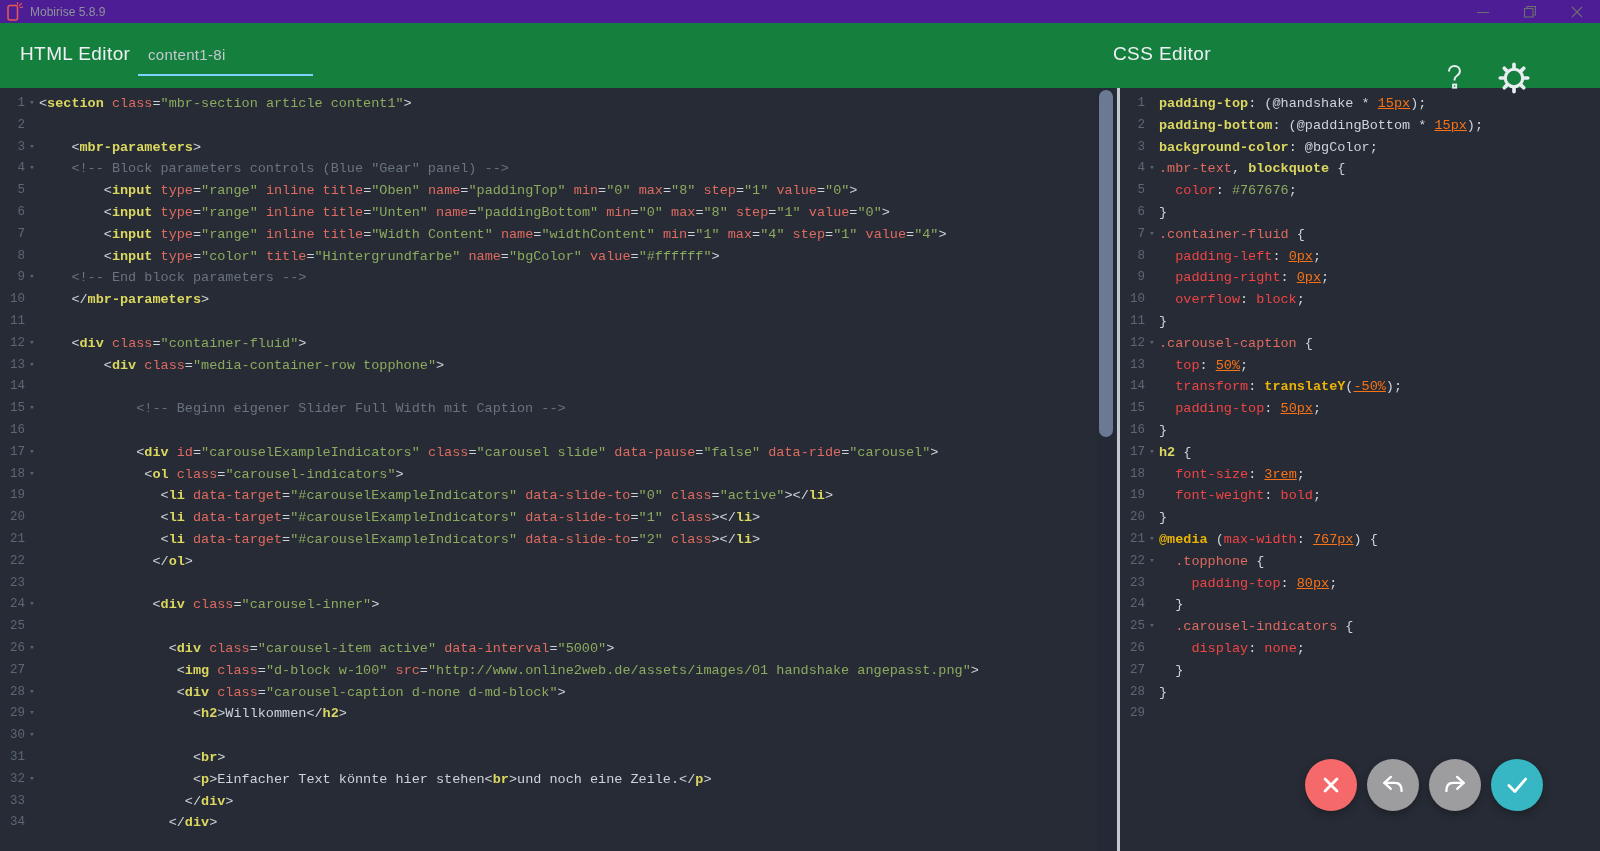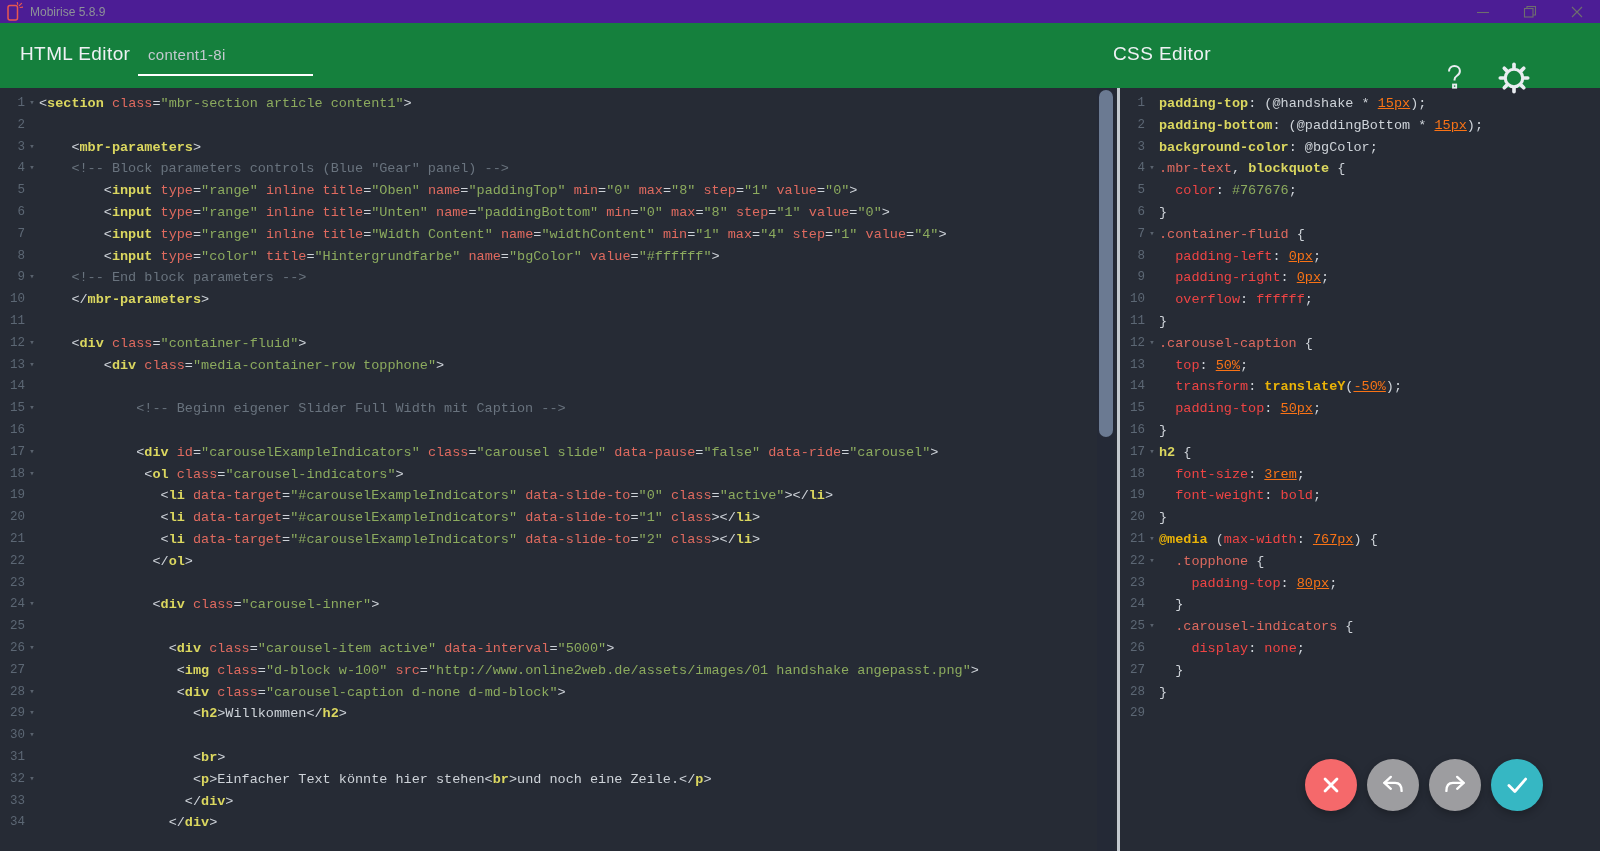--- a/index.html
+++ b/index.html
@@ -13,21 +13,21 @@
   .app-icon{margin-left:7px;display:flex;align-items:center;}
   .title-text{margin-left:7px;font-size:12px;color:#8d9298;}
   .win-controls{margin-left:auto;display:flex;height:100%;}
   .win-btn{width:47px;height:100%;display:flex;align-items:center;justify-content:center;cursor:default;}
   .win-btn svg{stroke:#6e6e6e;stroke-width:1.1;fill:none;}
   
   .header{position:absolute;top:23px;left:0;right:0;height:65px;background:#15803d;}
   .pane-title{position:absolute;top:20px;color:#eef1f4;font-size:19px;font-weight:400;letter-spacing:.4px;}
   #html-title{left:20px;}
   #css-title{left:1113px;}
-  .tab{position:absolute;left:138px;top:0;width:175px;height:51px;border-bottom:2px solid #ffffff;}
+  .tab{position:absolute;left:138px;top:0;width:175px;height:51px;border-bottom:2px solid #7dd3fc;}
   .tab-label{position:absolute;left:10px;top:23px;font-size:15px;color:#c3c9cf;letter-spacing:.3px;}
   .header-icon{position:absolute;top:38px;width:34px;height:34px;display:flex;align-items:center;justify-content:center;}
   #help-icon{left:1437px;}
   #gear-icon{left:1497px;}
   
   .pane{position:absolute;top:88px;bottom:0;padding-top:5px;box-sizing:border-box;}
   #html-pane{left:0;width:1097px;overflow:hidden;}
   #css-pane{left:1121px;right:0;overflow:hidden;}
   .cm-line{display:flex;height:21.8px;line-height:21.8px;font-family:"Liberation Mono","DejaVu Sans Mono",monospace;font-size:13.5px;}
   .ln{flex:0 0 25px;text-align:right;color:#5c6774;font-size:12.5px;}
@@ -330,21 +330,21 @@
       <span class="code"><span class="tk-p">  </span><span class="tk-g">padding-left</span><span class="tk-p">: </span><span class="tk-n">0px</span><span class="tk-p">;</span></span>
     </div>
     <div class="cm-line">
       <span class="ln">9</span>
       <span class="fold"></span>
       <span class="code"><span class="tk-p">  </span><span class="tk-g">padding-right</span><span class="tk-p">: </span><span class="tk-n">0px</span><span class="tk-p">;</span></span>
     </div>
     <div class="cm-line">
       <span class="ln">10</span>
       <span class="fold"></span>
-      <span class="code"><span class="tk-p">  </span><span class="tk-g">overflow</span><span class="tk-p">: </span><span class="tk-g">ffffff</span><span class="tk-p">;</span></span>
+      <span class="code"><span class="tk-p">  </span><span class="tk-g">overflow</span><span class="tk-p">: </span><span class="tk-g">block</span><span class="tk-p">;</span></span>
     </div>
     <div class="cm-line">
       <span class="ln">11</span>
       <span class="fold"></span>
       <span class="code"><span class="tk-p">}</span></span>
     </div>
     <div class="cm-line">
       <span class="ln">12</span>
       <span class="fold">▾</span>
       <span class="code"><span class="tk-a">.carousel-caption</span><span class="tk-p"> {</span></span>

